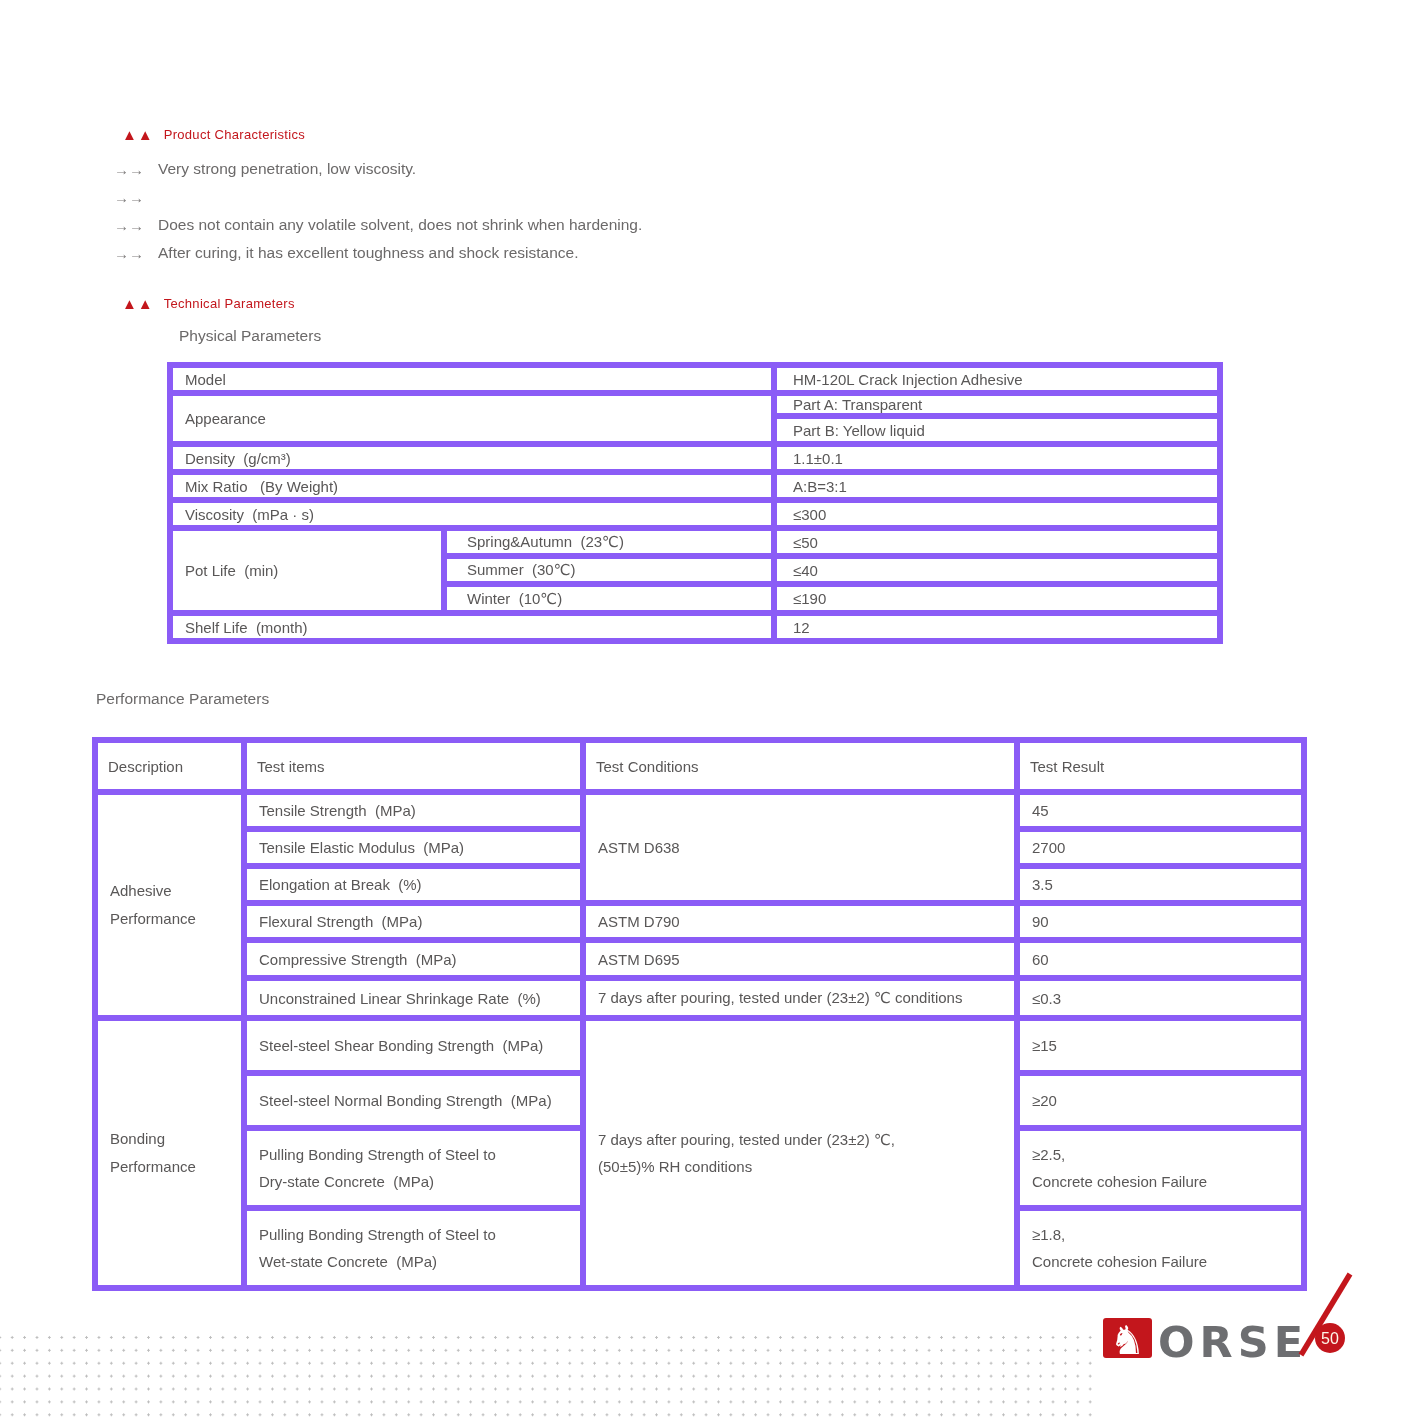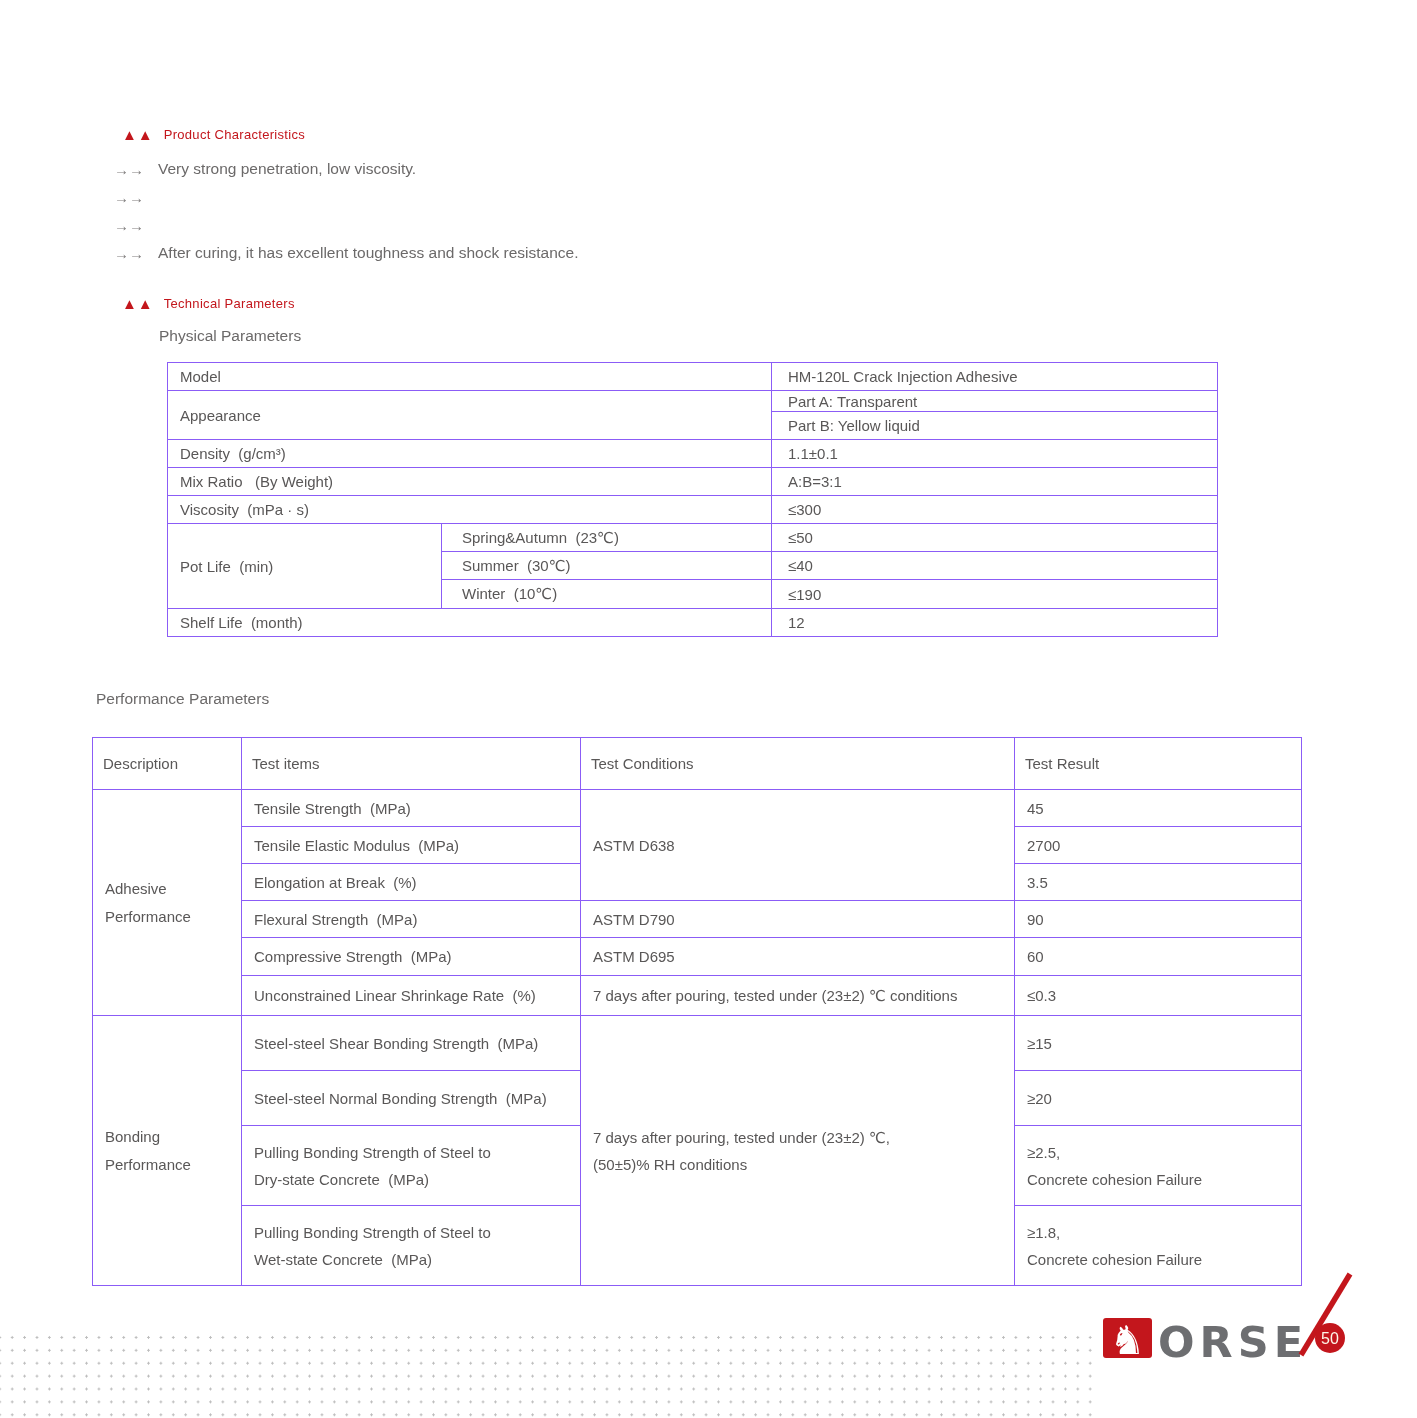--- a/index.html
+++ b/index.html
@@ -17,21 +17,21 @@
 
   
   .char-list { position:absolute; left:114px; top:155px; list-style:none; }
   .char-list li { display:flex; align-items:center; height:28px; font-size:15.5px; color:#6b6969; }
   .char-list .arrow { width:44px; font-size:15px; color:#807e7e; letter-spacing:0px; }
 
   .subtitle { position:absolute; font-size:15.5px; color:#6b6969; }
 
   
   table { border-collapse:collapse; table-layout:fixed; }
-  td, th { border:1px solid #8b5cf6; font-size:15px; font-weight:normal;
+  td, th { border:6px solid #8b5cf6; font-size:15px; font-weight:normal;
            color:#595757; vertical-align:middle; text-align:left;
            overflow:hidden; }
 
   .phys { position:absolute; left:167px; top:362px; width:1050px; }
   .phys td { height:28px; padding-left:12px; }
   .phys td.val { padding-left:16px; }
   .phys td.sub { padding-left:20px; }
 
   .perf { position:absolute; left:92px; top:737px; width:1210px;padding-left:32px; }
   .perf th { height:52px; padding-left:10px; }
@@ -67,33 +67,34 @@
   <ul class="char-list">
     <li>
       <span class="arrow">→→</span>
       <span>Very strong penetration, low viscosity.</span>
     </li>
     <li>
       <span class="arrow">→→</span>
     </li>
     <li>
       <span class="arrow">→→</span>
+      <span>Does not contain any volatile solvent, does not shrink when hardening.</span>
     </li>
     <li>
       <span class="arrow">→→</span>
       <span>After curing, it has excellent toughness and shock resistance.</span>
     </li>
   </ul>
 
   <div class="section-heading" style="left:122px; top:296px;">
     <span class="tri-marker">▲▲</span>
     <span class="heading-text">Technical Parameters</span>
   </div>
 
-  <div class="subtitle" style="left:159px; top:327px;">Physical Parameters</div>
+  <div class="subtitle" style="left:179px; top:327px;">Physical Parameters</div>
 
   <table class="phys">
     <colgroup>
         <col style="width:274px">
         <col style="width:330px">
         <col style="width:446px">
       </colgroup>
     <tbody>
         <tr>
       <td colspan="2">Model</td>

